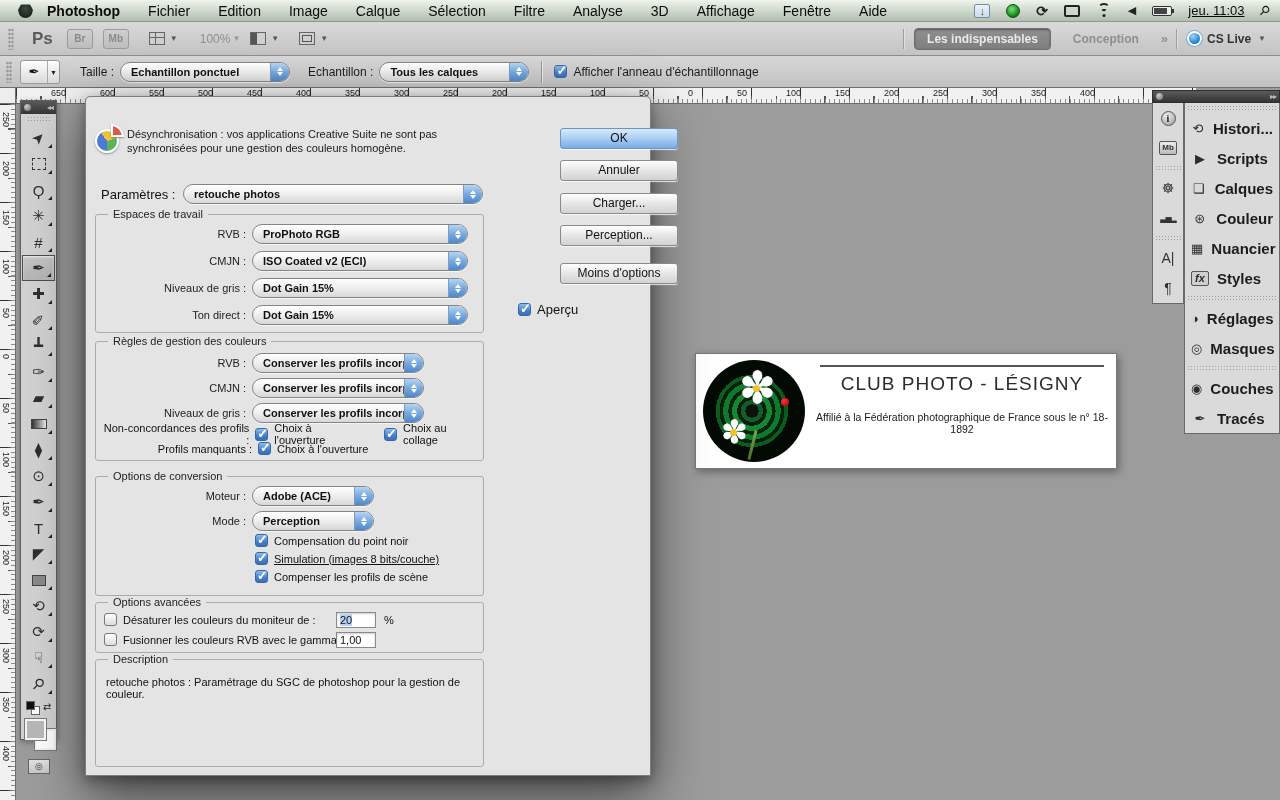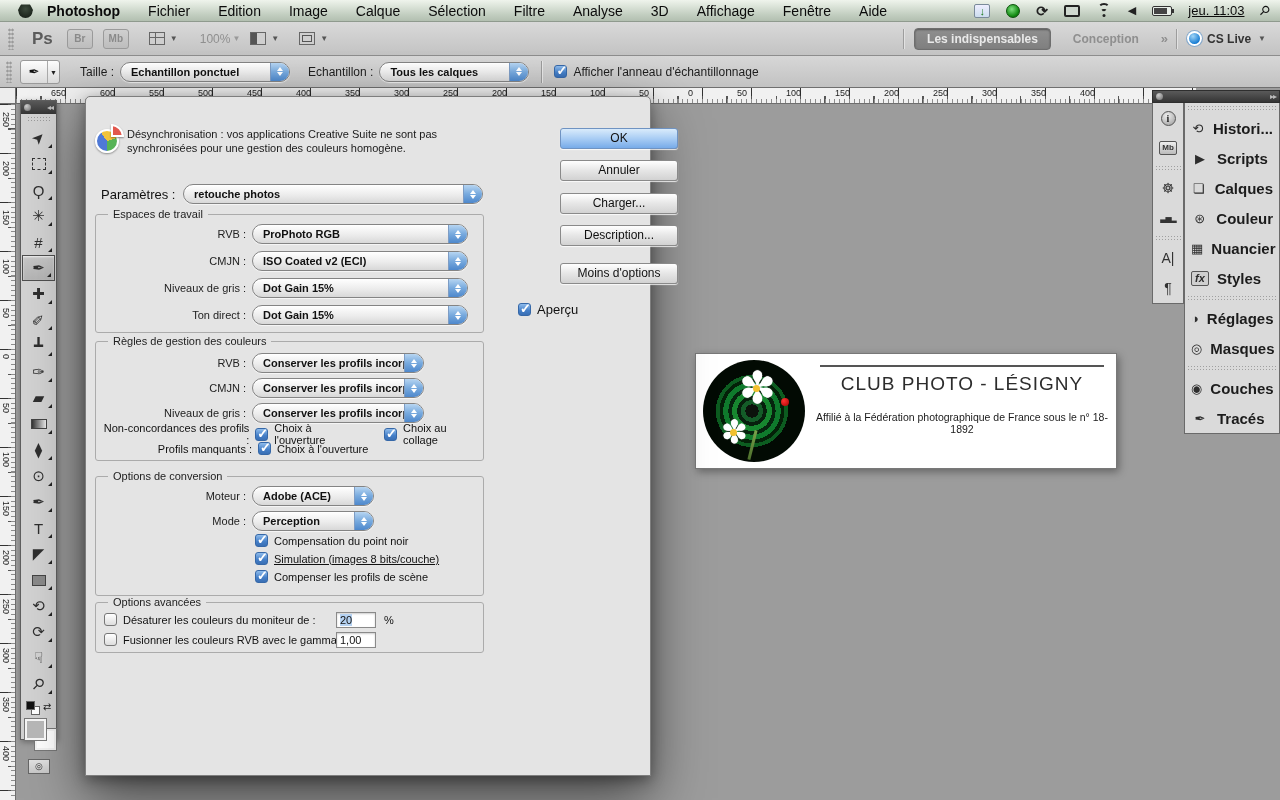--- a/index.html
+++ b/index.html
@@ -681,26 +681,30 @@
         </div>
         <span class="field" style="left:240px; top:9px;"><span class="sel">20</span></span>
         <span style="position:absolute; left:288px; top:11px; font-size:11px;">%</span>
         <div class="ckrow" style="left:8px; top:30px;">
           <span class="cb"></span>
           <span class="cklab">Fusionner les couleurs RVB avec le gamma :</span>
         </div>
         <span class="field" style="left:240px; top:29px;"><span>1,00</span></span>
       </div>
 
+      <div class="group g5">
+        <span class="legend">Description</span>
+        <div class="desc-text">retouche photos :  Paramétrage du SGC de photoshop pour la gestion de couleur.</div>
+      </div>
 
       <div class="btncol">
         <div class="mbtn default" style="top:3px">OK</div>
         <div class="mbtn" style="top:35px">Annuler</div>
         <div class="mbtn" style="top:68px">Charger...</div>
-        <div class="mbtn" style="top:100px">Description...</div>
+        <div class="mbtn" style="top:100px">Perception...</div>
         <div class="mbtn" style="top:138px">Moins d'options</div>
         <div class="apercu">
           <span class="cb on"></span>
           <span>Aperçu</span>
         </div>
       </div>
     </div>
 
   </div>
 </div>

